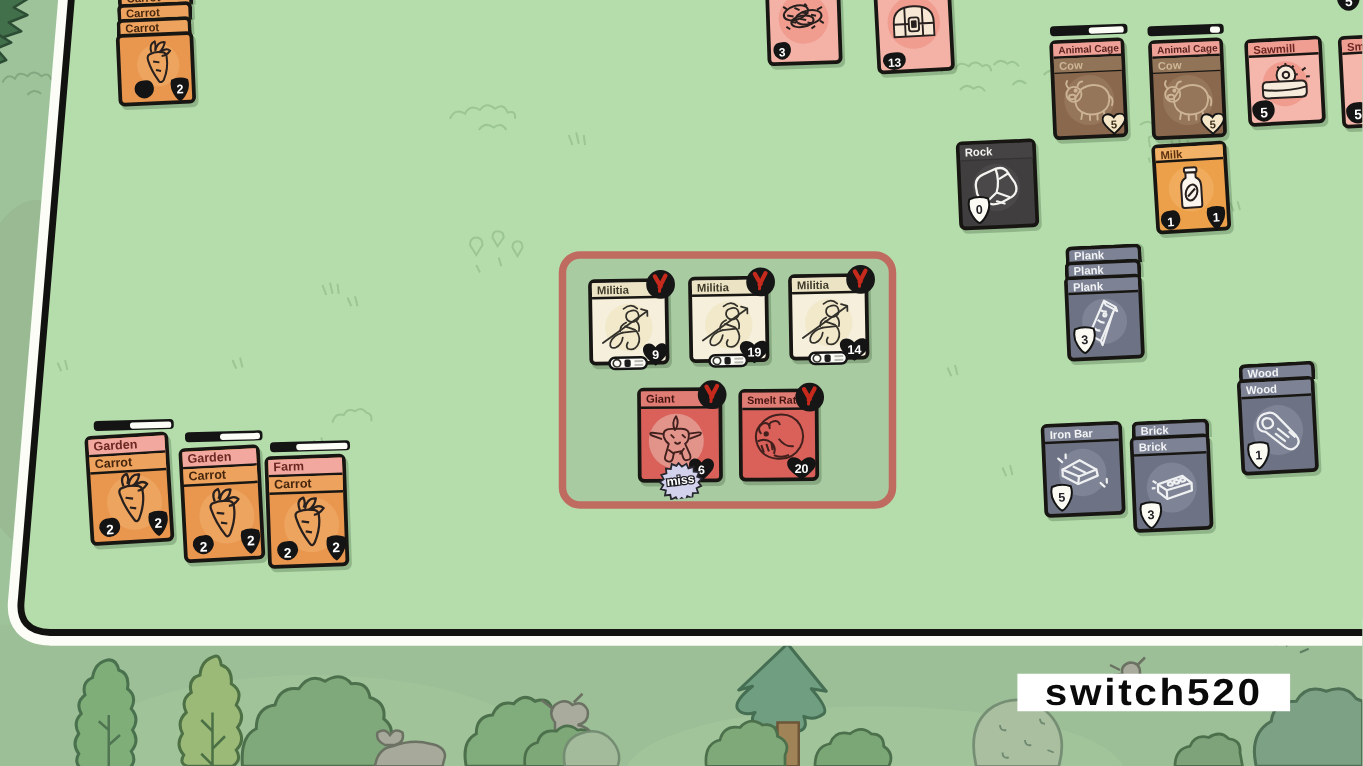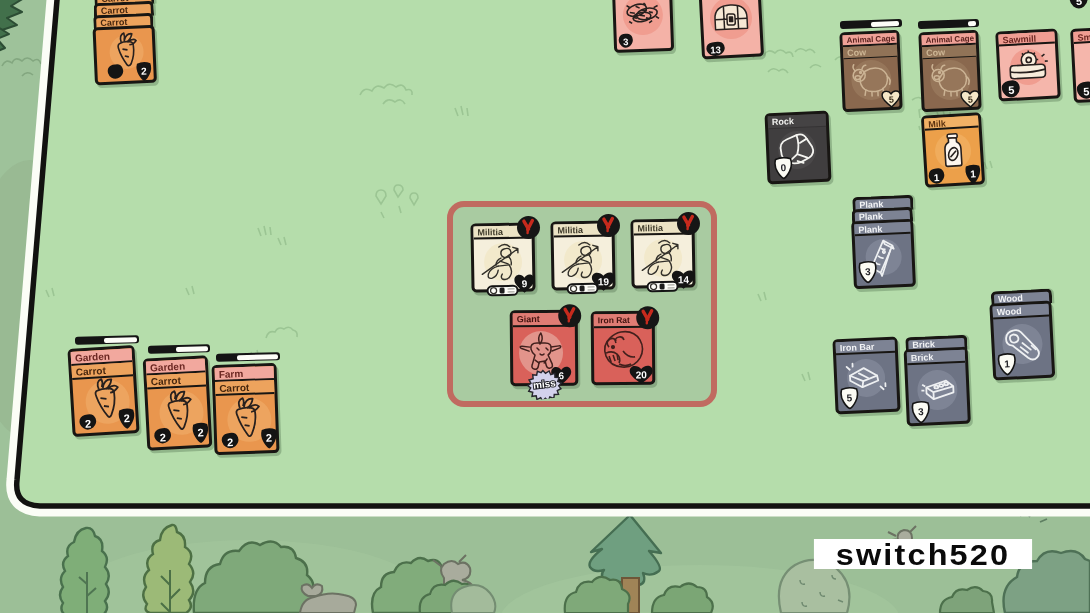--- a/index.html
+++ b/index.html
@@ -401,21 +401,21 @@
   <svg class="bdg" width="36" height="31" viewBox="0 0 40 34" style="left:16px;top:58px;transform:rotate(-6deg)">
     <path d="M20,2.5 l2.6,3.4 4.3,-2.1 1.3,4.3 4.7,-0.9 -0.4,4.3 4.7,0.9 -2.1,3.9 3.9,2.1 -3.4,3 2.1,3.4 -4.3,1.7 0.9,4.3 -4.7,-0.4 -0.9,4.3 -4.3,-2.1 -2.1,3.9 -3,-3 -3.4,2.6 -1.7,-3.9 -4.3,1.7 -0.4,-4.3 -4.7,0 1.3,-4.3 -4.3,-1.7 2.6,-3.4 -3,-3 3.9,-2.1 -1.7,-3.9 4.7,-0.9 0,-4.3 4.3,0.9 1.3,-4.3 3.9,2.1 Z" fill="#d3d2ec" stroke="#26262e" stroke-width="1.6"></path>
     <text x="20" y="21.5" font-size="11" font-weight="bold" fill="#fff" stroke="#1b1b22" stroke-width="2.2" paint-order="stroke" text-anchor="middle">miss</text>
   </svg>
 </div>
 
 <div class="abs" style="left:591px;top:311px;width:64px;height:74px;transform:rotate(-0.5deg)">
 
   <div class="card" style="left:0;top:0;width:64px;height:74px;background:#d9615a">
 
-    <div class="tbar" style="height:14px;background:#df7c74;color:#441410;font-size:8.5px">Iron Rat</div>
+    <div class="tbar" style="height:14px;background:#df7c74;color:#441410;font-size:8.5px">Smelt Rat</div>
 
     <svg width="58" height="54" style="position:absolute;left:0;top:13px">
       <g fill="none" stroke="#42201d" stroke-width="1.6" stroke-linejoin="round">
         <path d="M 27,5 q 13,-2 19,8 q 5,9 0,18 q -6,10 -18,9 q -12,-1 -16,-11 q -4,-11 4,-18 q 5,-5 11,-6 Z"></path>
         <path d="M 15,20 q -4,-5 1,-8 q 4,-2 6,2"></path>
         <path d="M 22,16 q -2,-5 3,-6 q 4,-1 5,3"></path>
         <path d="M 12,26 q 6,-3 11,1 q 4,4 2,9"></path>
         <path d="M 15,29 l 2,6 M 19,28 l 2,6 M 23,27 l 1,6"></path>
         <path d="M 25,37 q 6,3 12,0"></path>
         <circle cx="19" cy="20" r="1.3" fill="#42201d"></circle>

